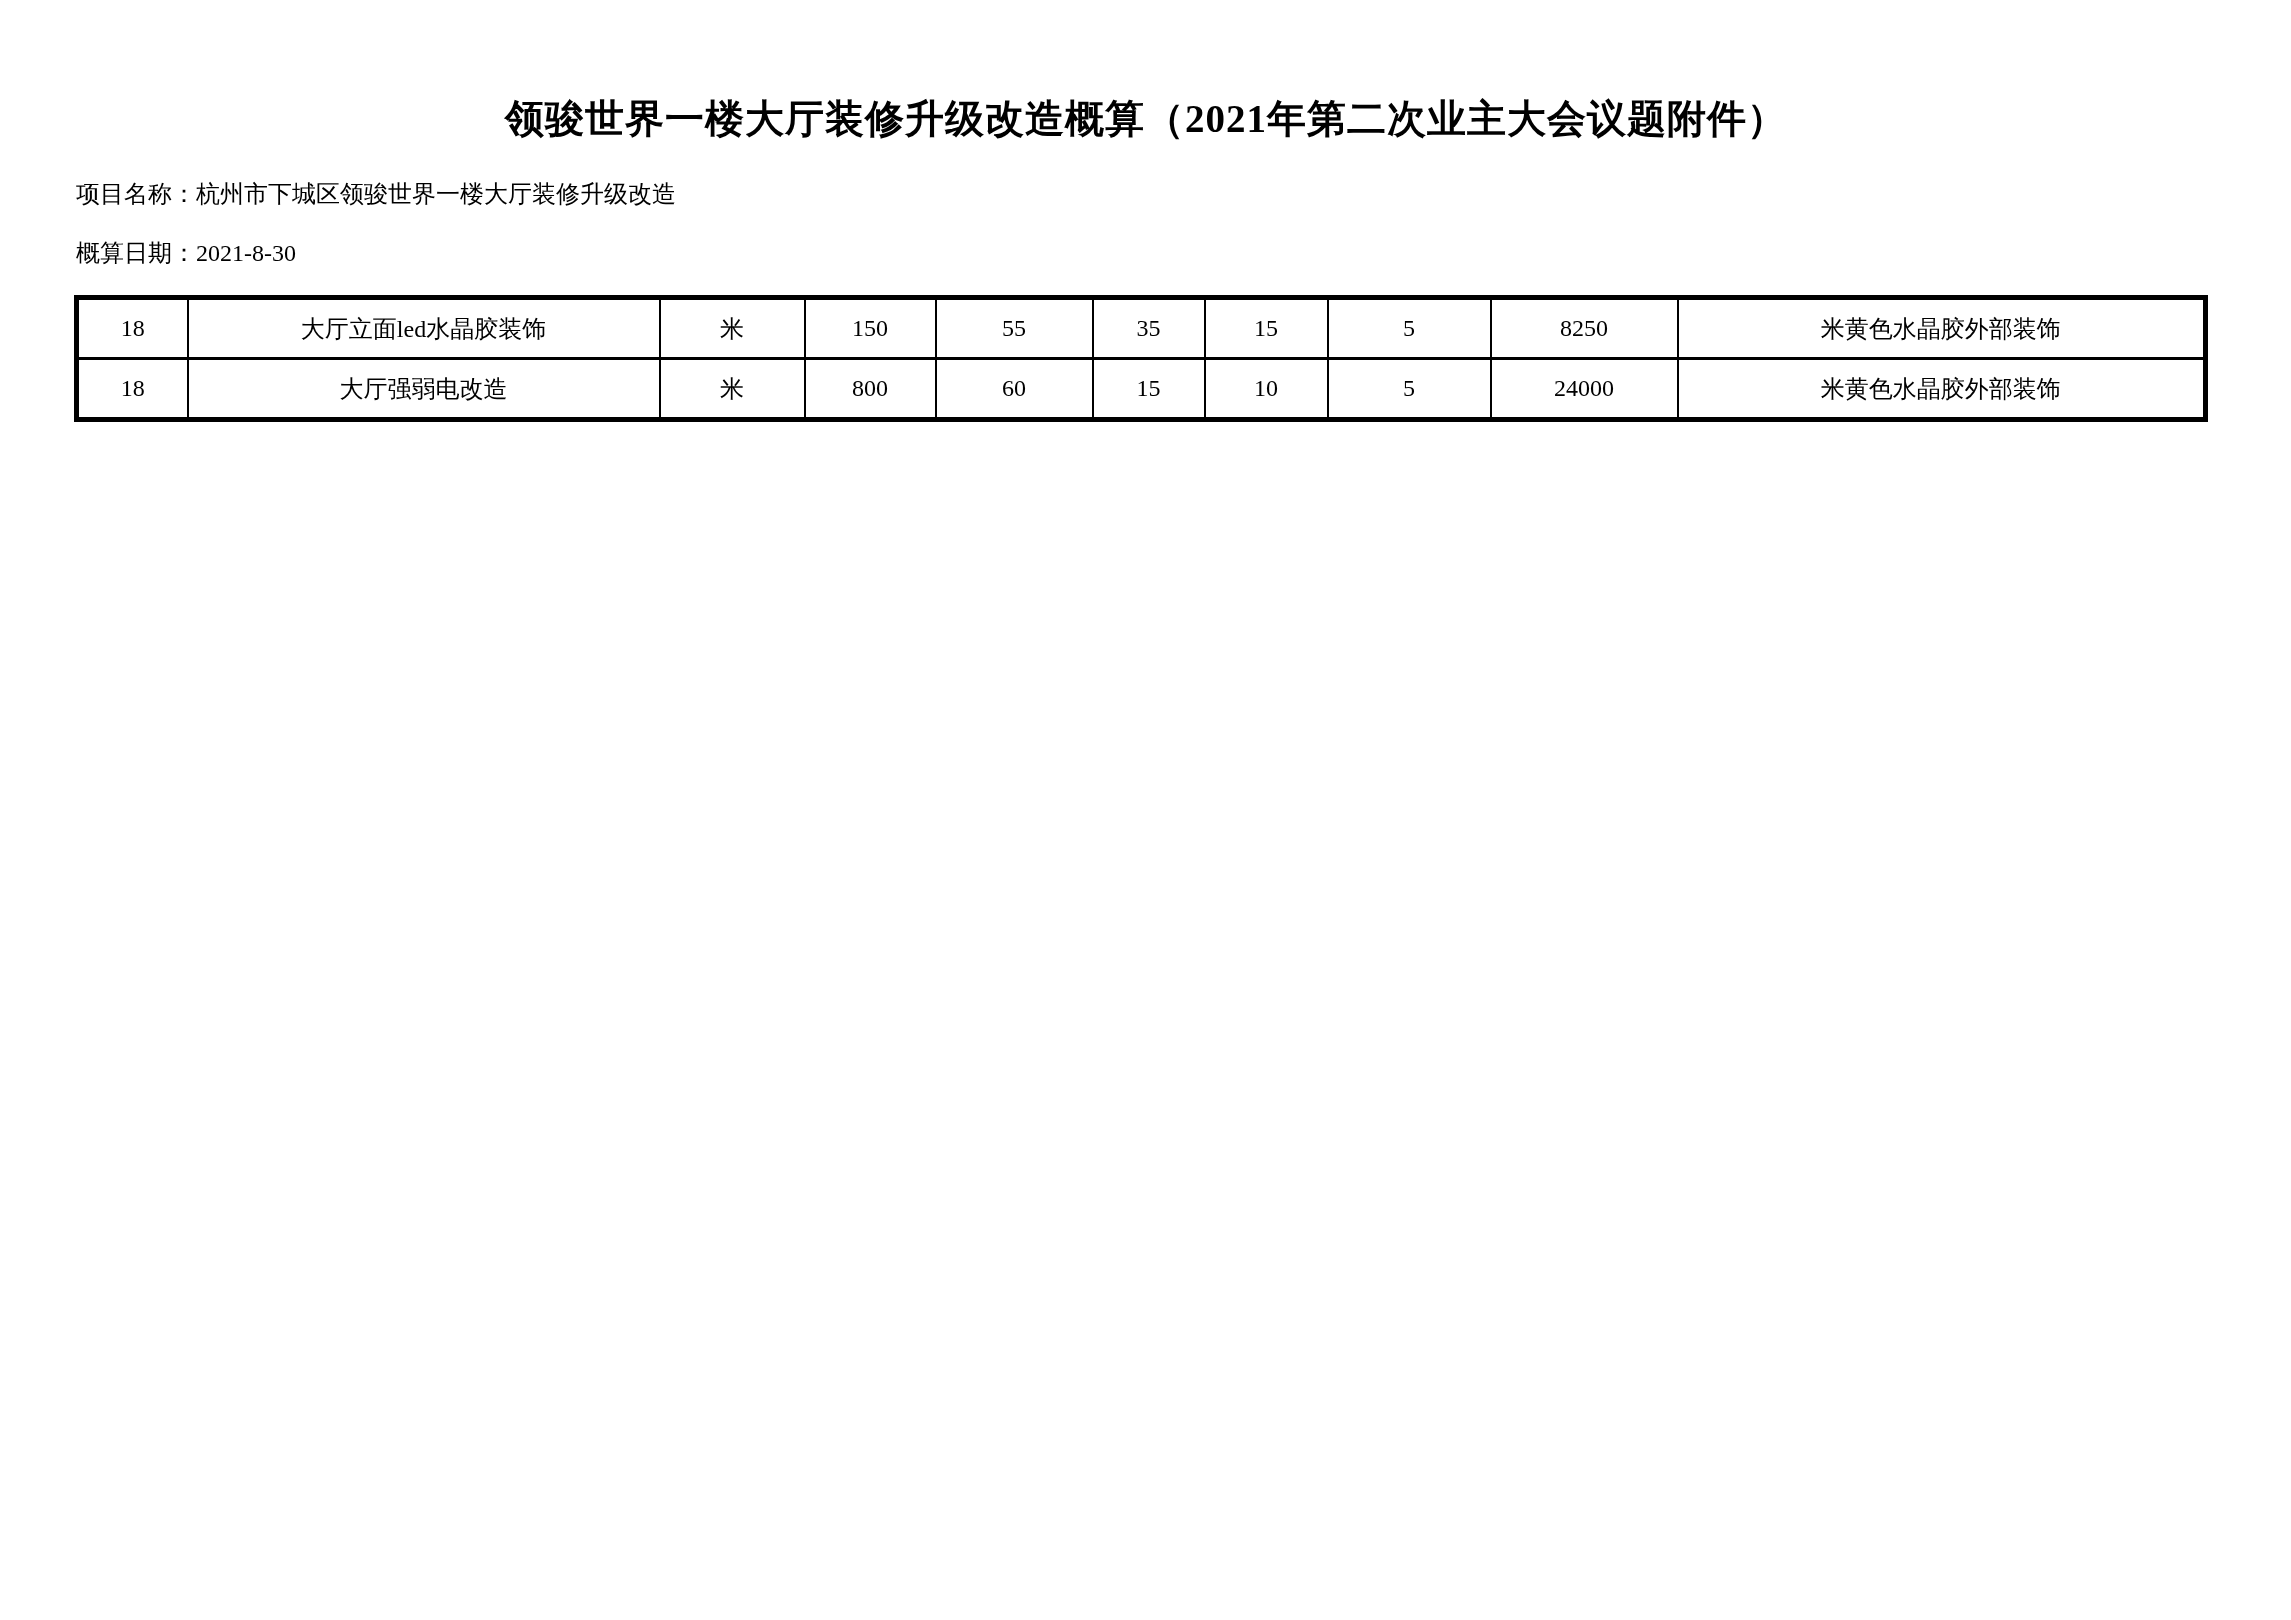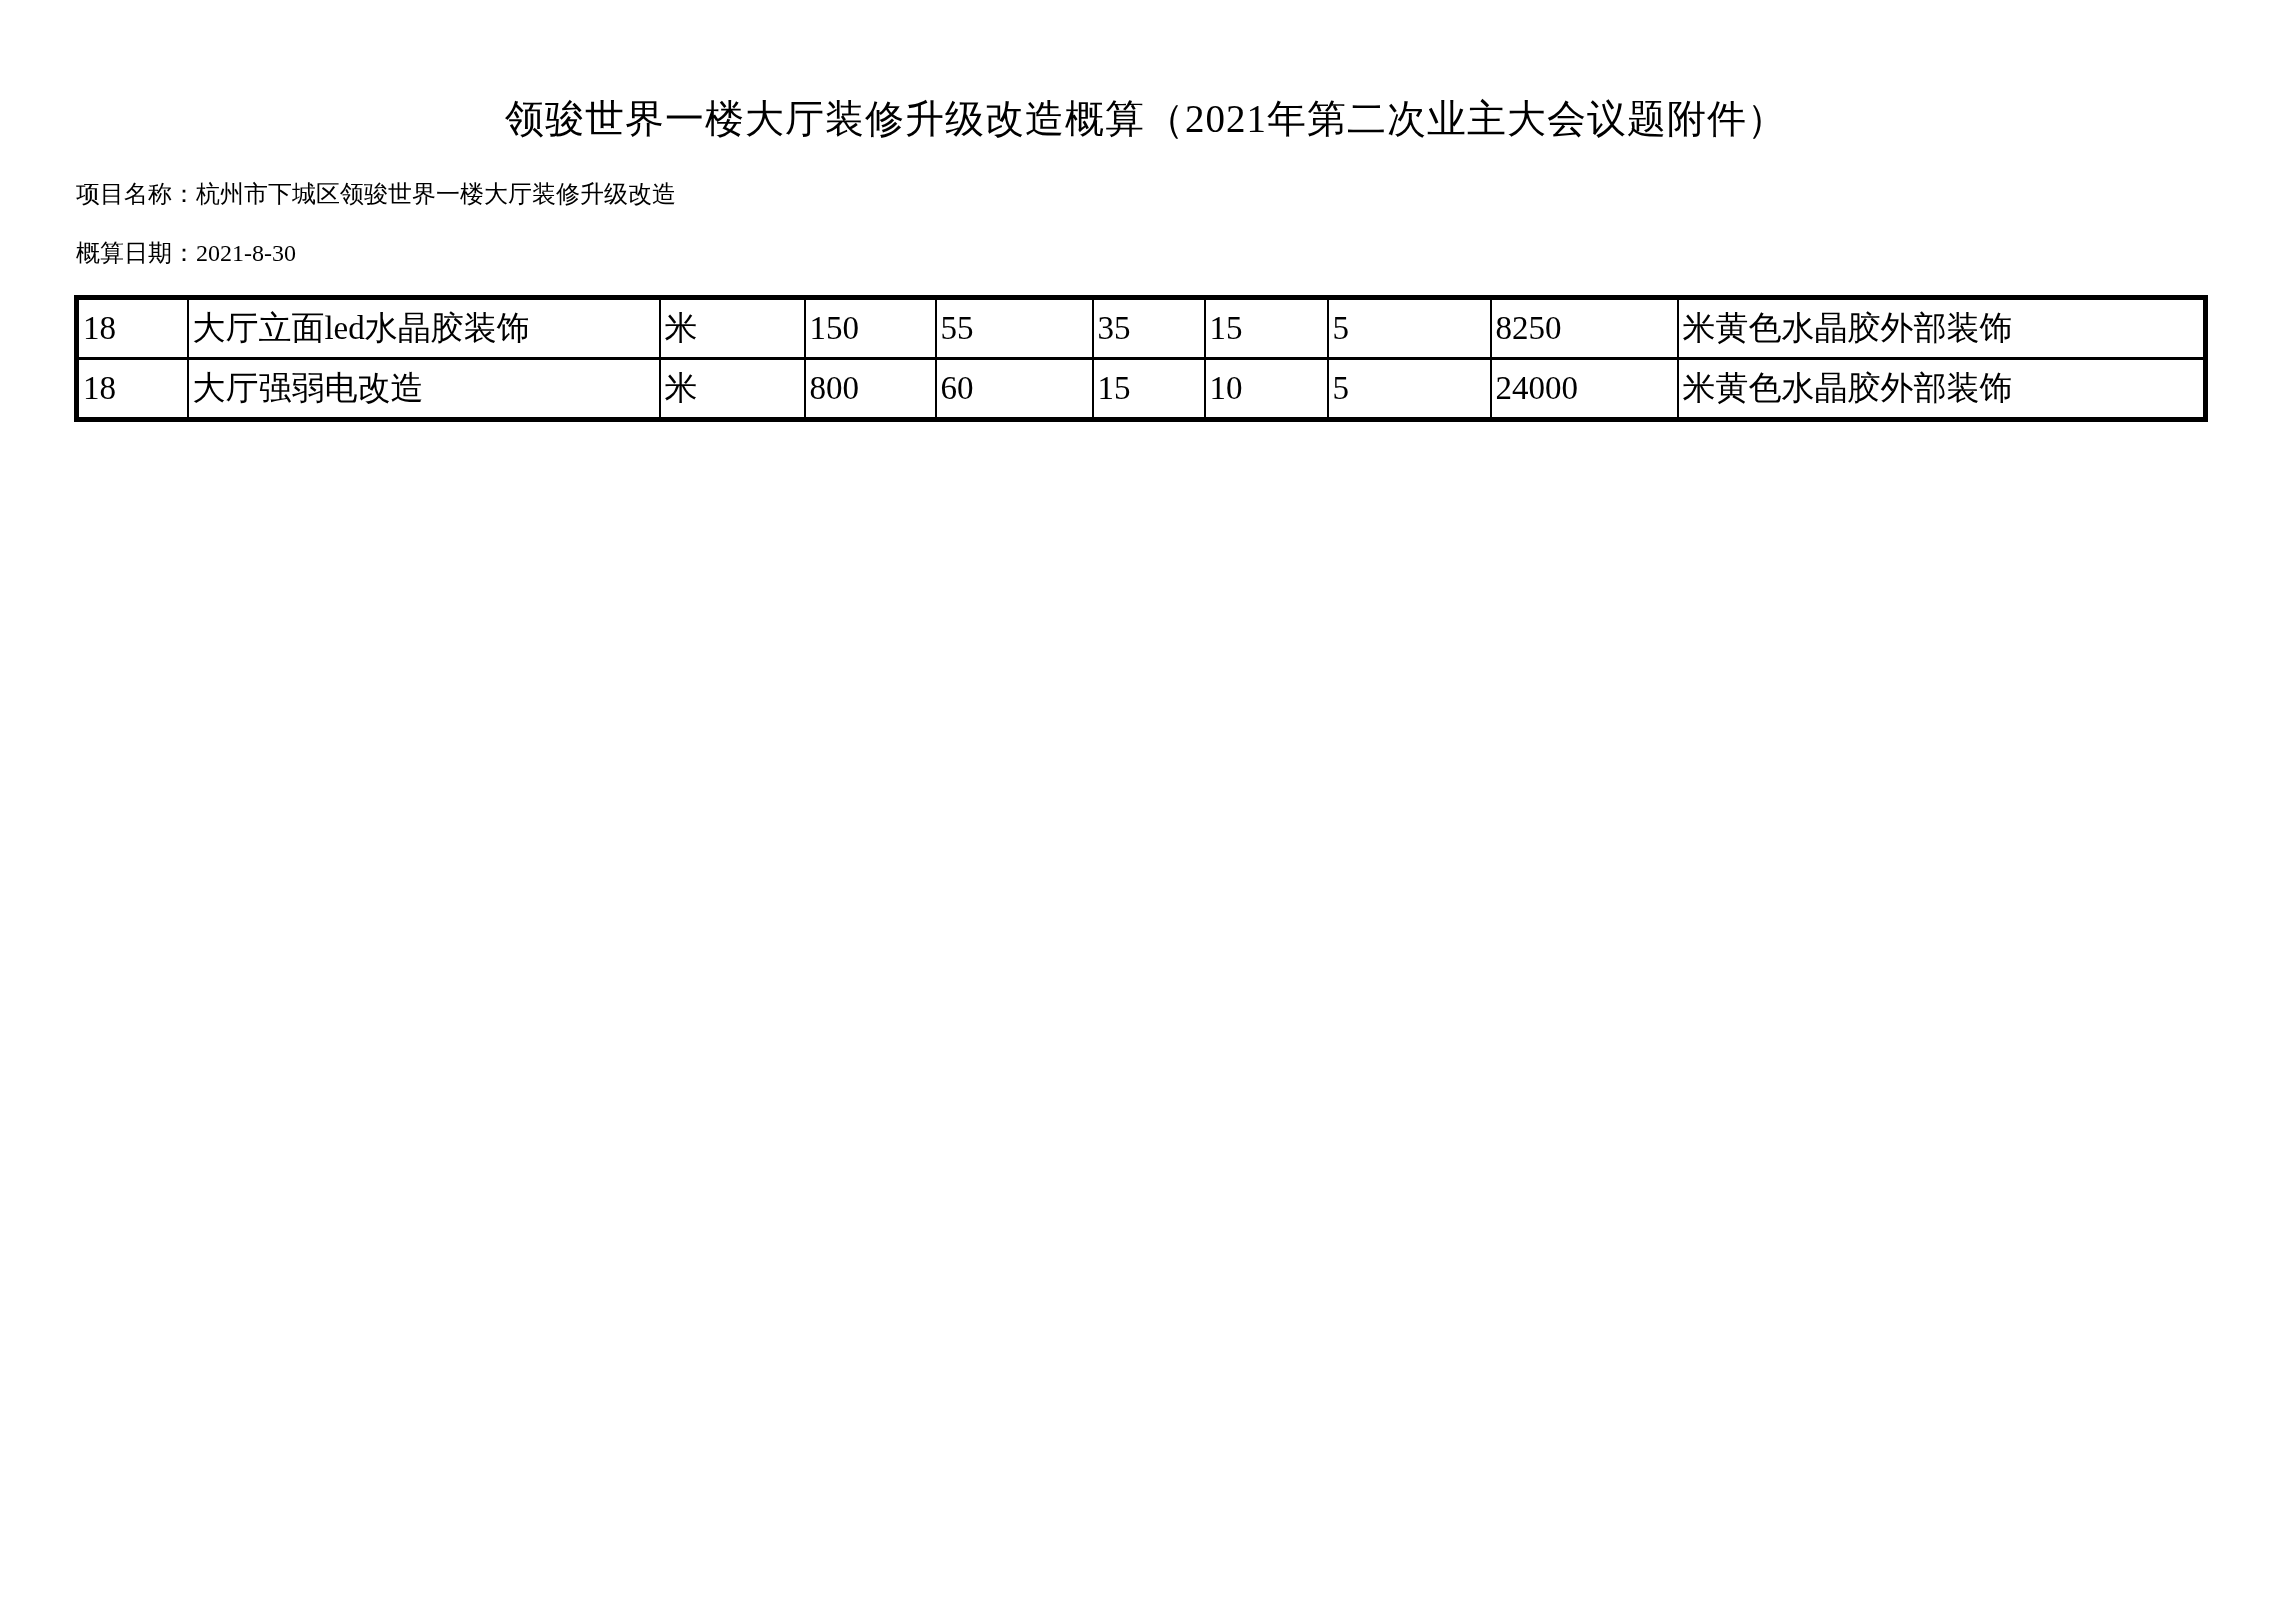--- a/index.html
+++ b/index.html
@@ -16,21 +16,21 @@
     color: #000000;
     overflow: hidden;
   }
   .doc-title {
     position: absolute;
     top: 92px;
     left: 0;
     width: 2292px;
     text-align: center;
     font-size: 39px;
-    font-weight: normal;
+    font-weight: bold;
     letter-spacing: 1px;
     white-space: nowrap;
   }
   .meta-line {
     position: absolute;
     left: 76px;
     font-size: 24px;
     white-space: nowrap;
   }
   .meta-project { top: 178px; }
@@ -44,25 +44,26 @@
     table-layout: fixed;
     width: 2129px;
     border: 5.9px solid #000000;
   }
   table.budget td {
     border-left: 2.9px solid #000000;
     border-right: 2.9px solid #000000;
     border-top: 3.9px solid #000000;
     border-bottom: 3.9px solid #000000;
     height: 57px;
+    text-align: center;
     vertical-align: middle;
     padding: 0 3.9px;
     overflow: hidden;
     white-space: nowrap;
-    font-size: 33px;
+    font-size: 24px;
   }
   td.c-seq      { font-size: 26.5px; }
   td.c-item     { font-size: 27.4px; }
   td.c-unit     { font-size: 27.4px; }
   td.c-qty      { font-size: 22.5px; }
   td.c-price    { font-size: 29px; }
   td.c-pa       { font-size: 25.5px; }
   td.c-pb       { font-size: 24.5px; }
   td.c-pc       { font-size: 25.5px; }
   td.c-total    { font-size: 28px; }

